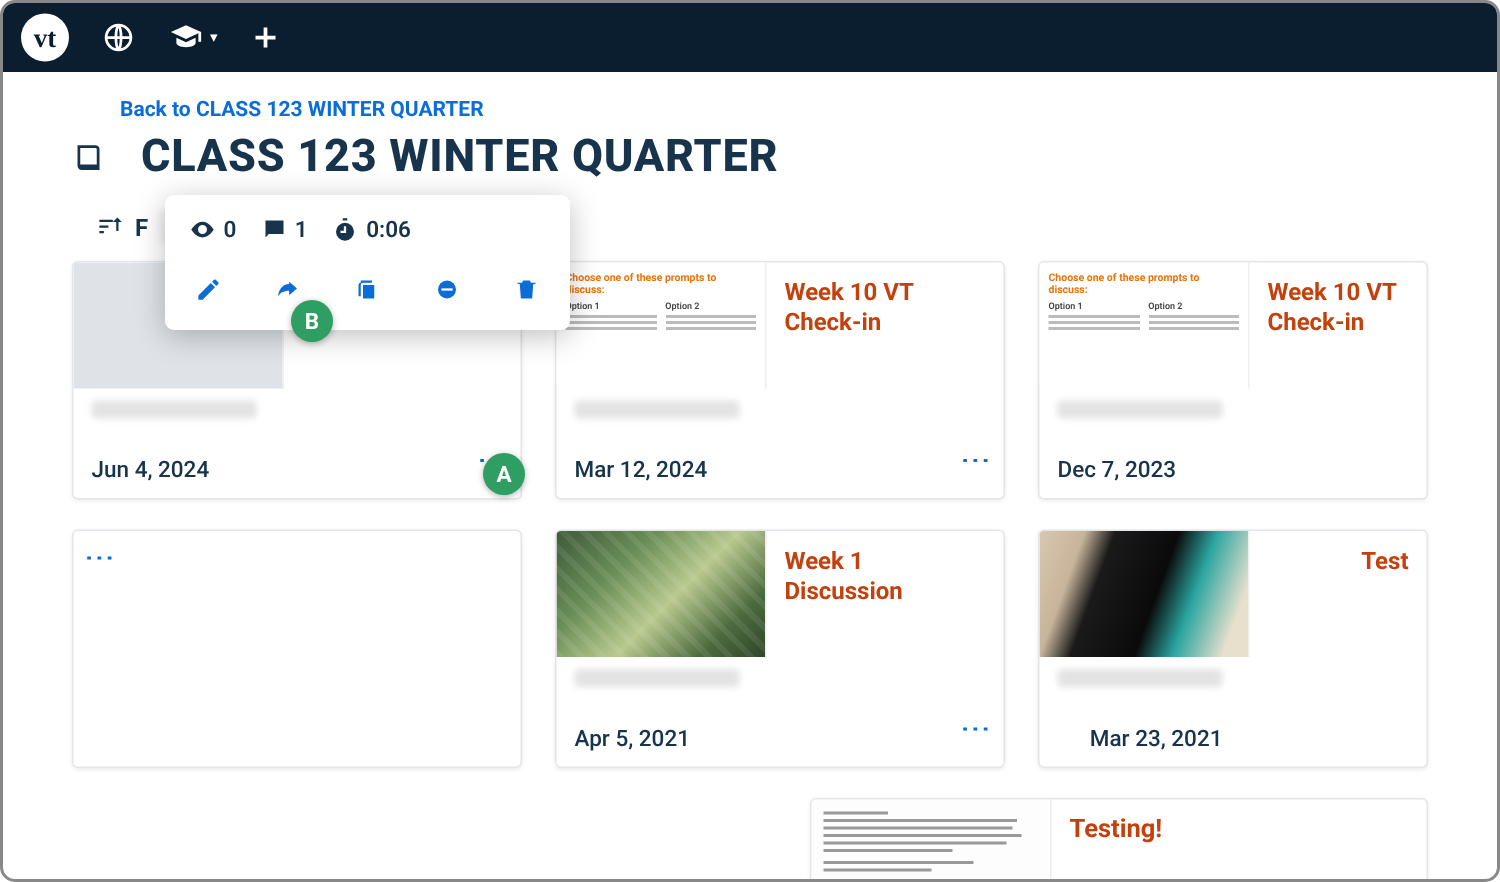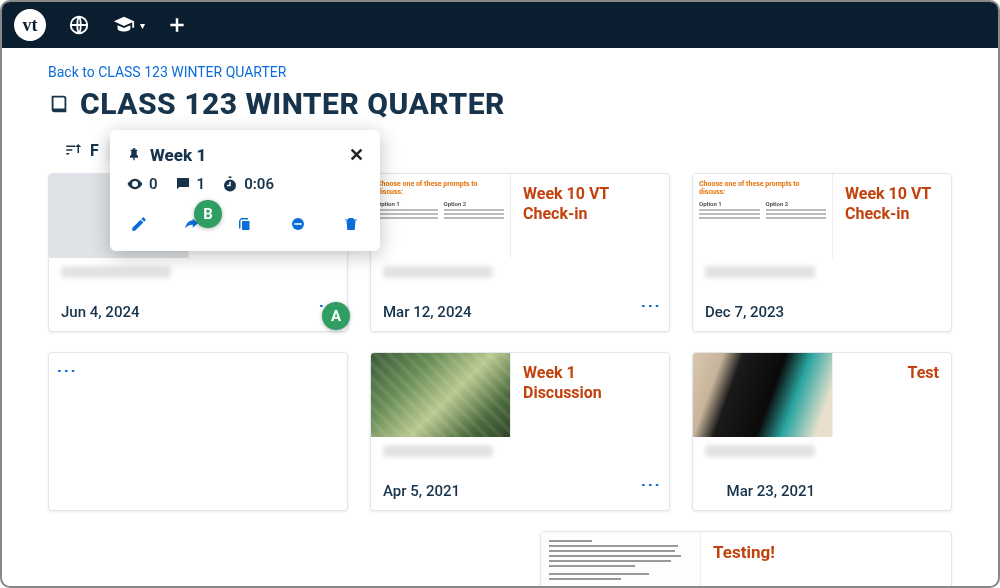--- a/index.html
+++ b/index.html
@@ -41,30 +41,31 @@
     display: flex;
     align-items: center;
     gap: 4px;
   }
   .chev { font-size: 10px; }
   .content {
     padding: 14px 46px 0 46px;
   }
   .backlink {
     color: #0b6dd7;
-    font-weight: 400;
+    font-weight: 700;
     font-size: 14px;
     text-decoration: none;
     display: inline-block;
     margin-bottom: 6px;
+    margin-left: 32px;
   }
   .title-row {
     display: flex;
     align-items: center;
-    gap: 10px;
+    gap: 24px;
     margin-bottom: 18px;
   }
   .title-row .book-icon { font-size: 22px; color: #17344c; }
   .title-row h1 {
     font-size: 30px;
     font-weight: 800;
     color: #17344c;
     letter-spacing: 0.5px;
   }
   .filter-row {
@@ -441,31 +442,20 @@
               <div></div>
             </div>
         </div>
         <div class="card-title">Testing!</div>
       </div>
     </div>
   </div>
 </div>
 
 <div class="popover">
-  <div class="pop-head">
-    <div class="pop-title">
-      <span>
-        <svg width="16" height="16" viewBox="0 0 24 24" fill="#17344c">
-            <path d="M14 4V2h-4v2H7v2h1v5l-2 3v2h5v4h2v-4h5v-2l-2-3V6h1V4h-3z"></path>
-          </svg>
-      </span>
-      <span>Week 1</span>
-    </div>
-    <span class="close-x">✕</span>
-  </div>
   <div class="pop-stats">
     <div class="stat">
         <span>
           <svg width="18" height="18" viewBox="0 0 24 24" fill="#17344c">
             <path d="M12 5C6 5 2 12 2 12s4 7 10 7 10-7 10-7-4-7-10-7zm0 11a4 4 0 1 1 0-8 4 4 0 0 1 0 8z"></path>
           </svg>
         </span>
         <span>0</span>
       </div>
     <div class="stat">

